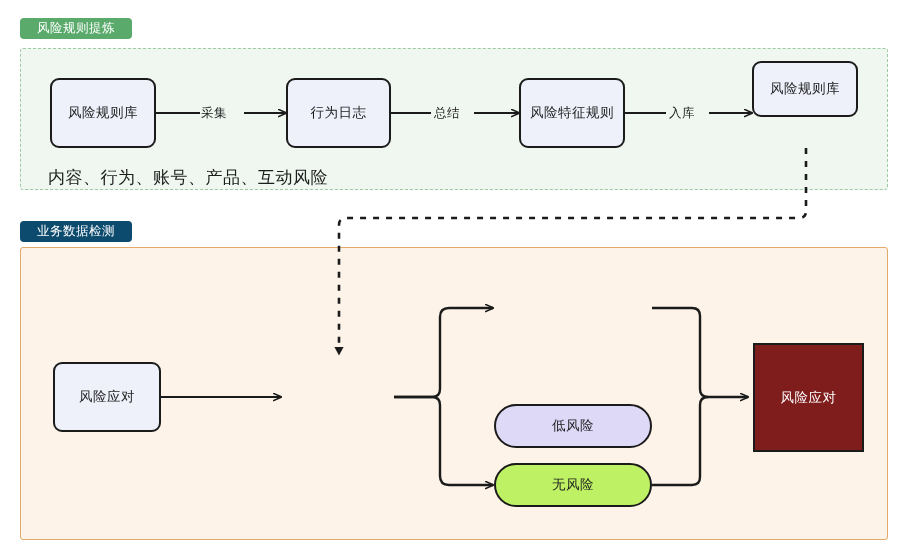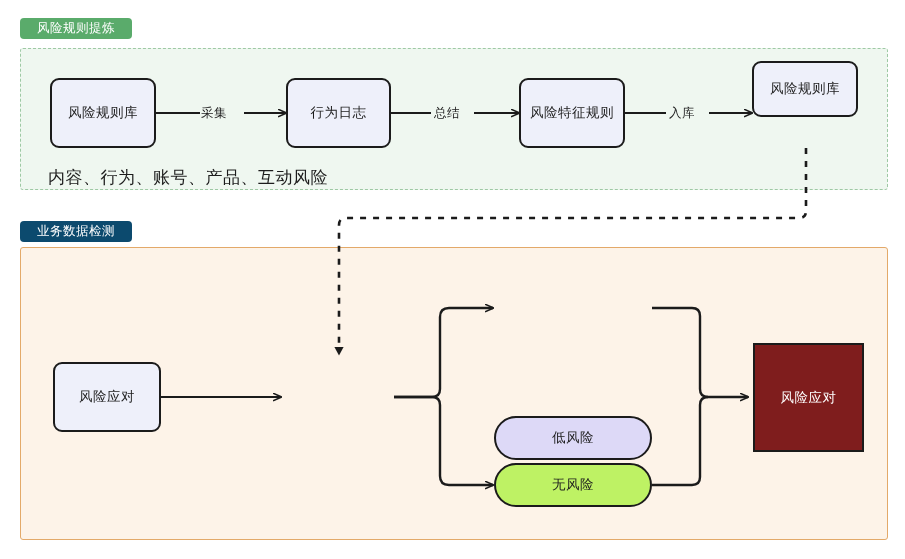--- a/index.html
+++ b/index.html
@@ -129,16 +129,16 @@
 
   <div class="edge-label" style="left:201px;top:105px;">采集</div>
   <div class="edge-label" style="left:434px;top:105px;">总结</div>
   <div class="edge-label" style="left:669px;top:105px;">入库</div>
 
   <div class="caption" style="left:48px;top:166px;">内容、行为、账号、产品、互动风险</div>
 
   <div class="node" style="left:53px;top:362px;width:108px;height:70px;">风险应对</div>
   <div class="node node-dark" style="left:753px;top:343px;width:111px;height:109px;">风险应对</div>
 
-  <div class="node pill pill-low" style="left:494px;top:404px;width:158px;height:44px;margin-top:12px;">低风险</div>
+  <div class="node pill pill-low" style="left:494px;top:404px;width:158px;height:44px;">低风险</div>
   <div class="node pill pill-none" style="left:494px;top:463px;width:158px;height:44px;">无风险</div>
 
 </div>
 
 </body></html>

